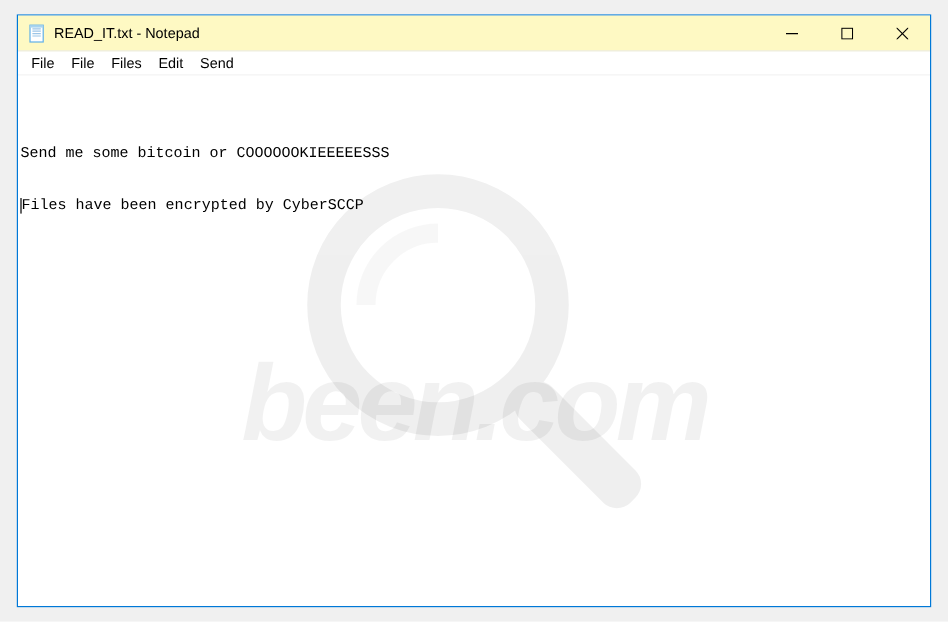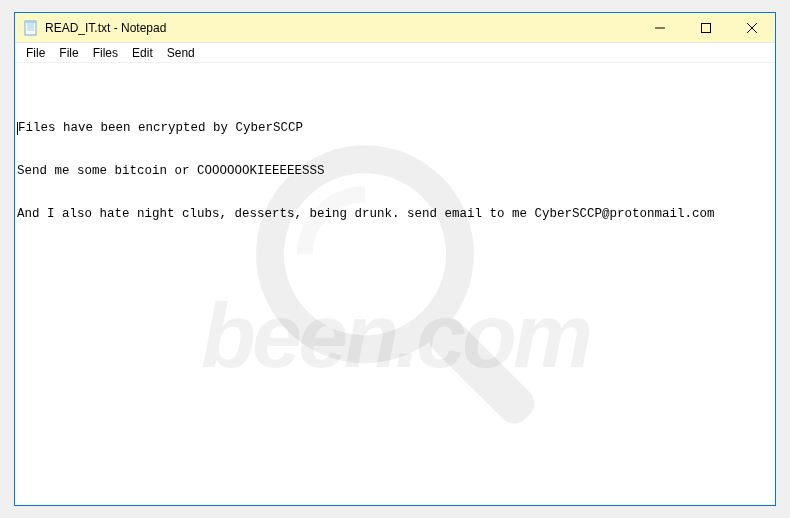--- a/index.html
+++ b/index.html
@@ -168,17 +168,16 @@
 
   <div class="content-area">
     <div class="watermark">
       <svg width="320" height="320" viewBox="0 0 320 320">
         <circle cx="130" cy="130" r="95" fill="none" stroke="#000" stroke-width="28"></circle>
         <rect x="195" y="195" width="38" height="130" rx="16" fill="#000" transform="rotate(-45 214 214)"></rect>
         <path d="M 130 70 A 60 60 0 0 0 70 130" fill="none" stroke="#000" stroke-width="16" opacity="0.5"></path>
       </svg>
     </div>
     <div class="wm-text">been.com</div>
+    <span class="text-line">Send me some bitcoin or COOOOOOKIEEEEESSS</span>
     <span class="text-line"><span class="text-cursor"></span><span>Files have been encrypted by CyberSCCP</span></span>
-    <span class="text-line">Send me some bitcoin or COOOOOOKIEEEEESSS</span>
-    <span class="text-line">And I also hate night clubs, desserts, being drunk. send email to me CyberSCCP@protonmail.com</span>
   </div>
 </div>
 
 </body></html>

